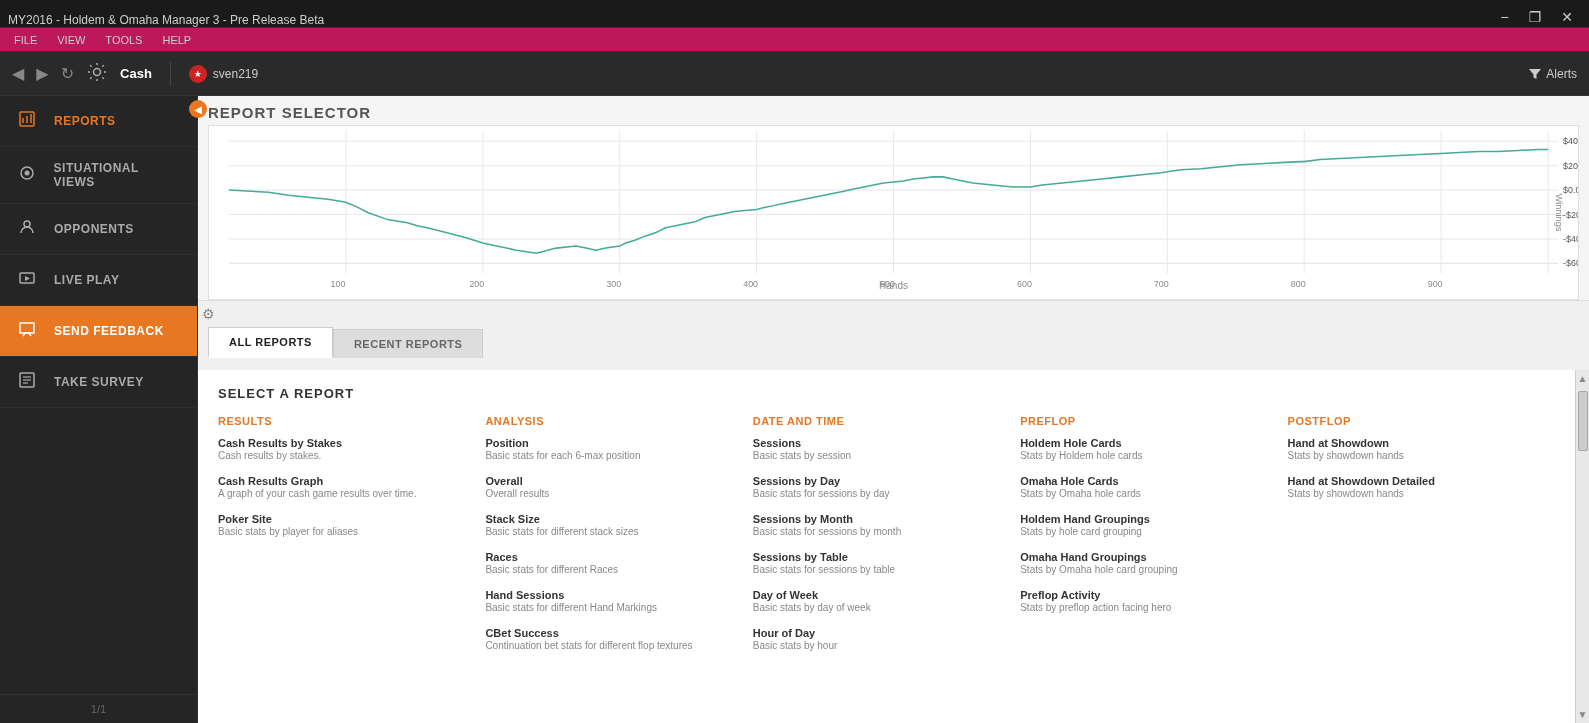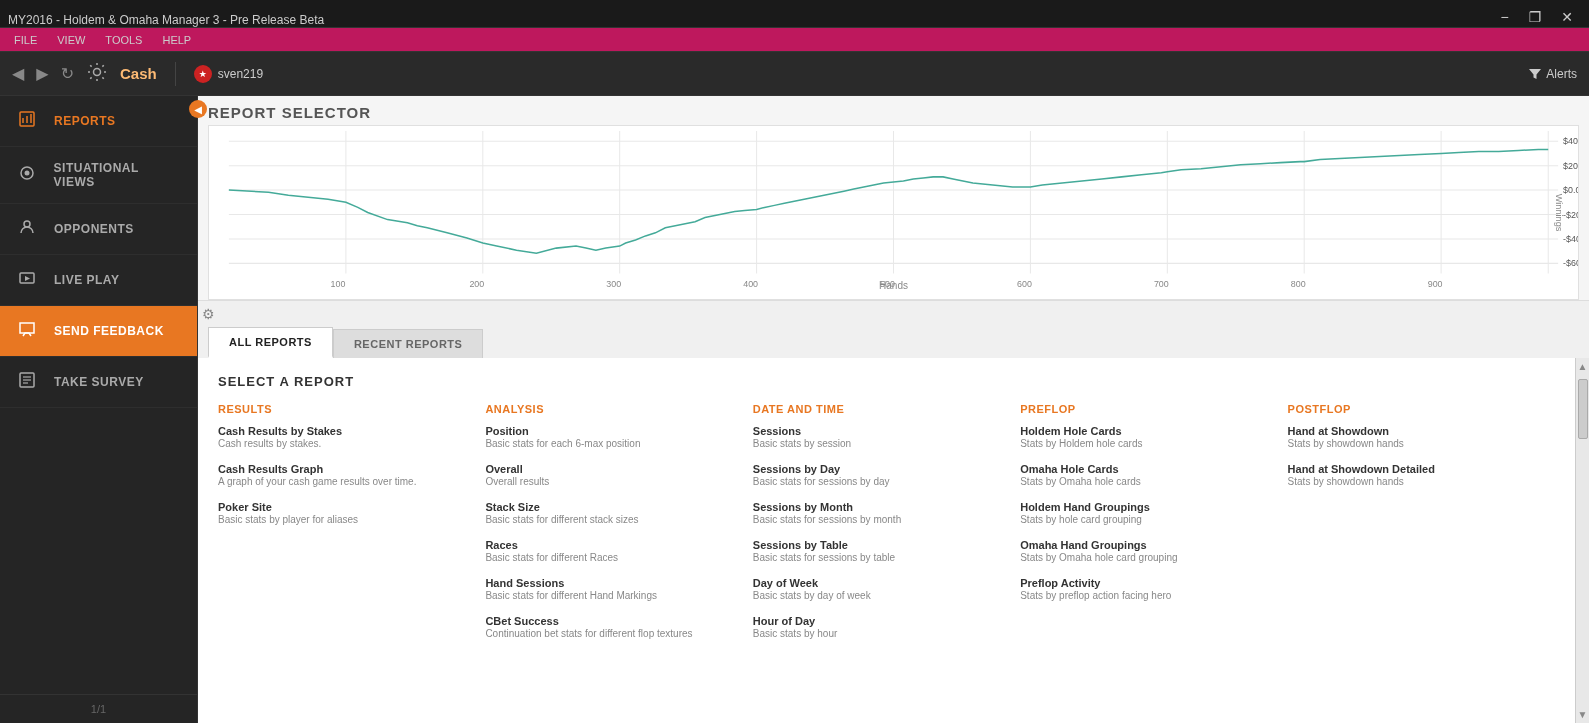--- a/index.html
+++ b/index.html
@@ -12,21 +12,21 @@
 
     
     #menubar { background: #be185d; height: 24px; display: flex; align-items: center; padding: 0 4px; border-bottom: 1px solid #333; }
     .menu-item { color: #ccc; font-size: 11px; padding: 2px 10px; cursor: pointer; text-transform: uppercase; }
 
     
     #toolbar { background: #2a2a2a; height: 44px; display: flex; align-items: center; padding: 0 12px; gap: 12px; border-bottom: 1px solid #333; }
     .toolbar-nav-btn { background: none; border: none; color: #888; cursor: pointer; font-size: 16px; }
     .toolbar-refresh { background: none; border: none; color: #888; cursor: pointer; font-size: 16px; }
     .toolbar-config { background: none; border: none; color: #ccc; cursor: pointer; }
-    .toolbar-cash { color: #fdba74; font-size: 15px; font-weight: bold; cursor: pointer; }
+    .toolbar-cash { color: #ffffff; font-size: 13px; font-weight: bold; cursor: pointer; }
     .toolbar-divider { width: 1px; height: 24px; background: #444; margin: 0 6px; }
     .toolbar-player { display: flex; align-items: center; gap: 6px; color: #ccc; font-size: 12px; cursor: pointer; }
     .player-icon { width: 18px; height: 18px; background: #cc2222; border-radius: 50%; display: flex; align-items: center; justify-content: center; font-size: 9px; color: white; }
     #toolbar-right { margin-left: auto; display: flex; align-items: flex-end; gap: 8px; }
     .alerts-btn { background: none; border: none; color: #ccc; font-size: 12px; cursor: pointer; display: flex; align-items: center; gap: 4px; }
 
     
     #layout { display: flex; height: calc(723px - 28px - 24px - 44px); }
 
     
@@ -50,21 +50,21 @@
     
     #main { flex: 1; background: #f0f0f0; display: flex; flex-direction: column; overflow: hidden; }
 
     
     #chart-area { background: #f5f5f5; padding: 8px 10px 0; border-bottom: 1px solid #ddd; position: relative; }
     #report-selector-label { font-size: 15px; font-weight: bold; color: #555; text-transform: uppercase; letter-spacing: 1px; margin-bottom: 4px; }
     #chart-container { position: relative; height: 175px; background: white; border: 1px solid #e0e0e0; }
     .chart-gear { position: absolute; bottom: -22px; left: 4px; background: none; border: none; color: #888; cursor: pointer; font-size: 14px; z-index: 5; }
 
     
-    #tabs-row { display: flex; align-items: flex-end; padding: 26px 10px 0; background: #f0f0f0; }
+    #tabs-row { display: flex; align-items: flex-end; padding: 26px 10px 12px; background: #f0f0f0; }
     .tab { padding: 8px 20px; cursor: pointer; font-size: 11px; font-weight: bold; text-transform: uppercase; letter-spacing: 0.5px; border: 1px solid #ccc; border-bottom: none; }
     .tab.active { background: white; color: #222; border-bottom: 2px solid white; }
     .tab.inactive { background: #ddd; color: #666; }
 
     
     #report-selector { flex: 1; background: white; overflow-y: auto; padding: 16px 20px; }
     #select-report-title { font-size: 13px; font-weight: bold; color: #333; text-transform: uppercase; letter-spacing: 1px; margin-bottom: 14px; }
 
     
     #report-columns { display: grid; grid-template-columns: repeat(5, 1fr); gap: 0; }

